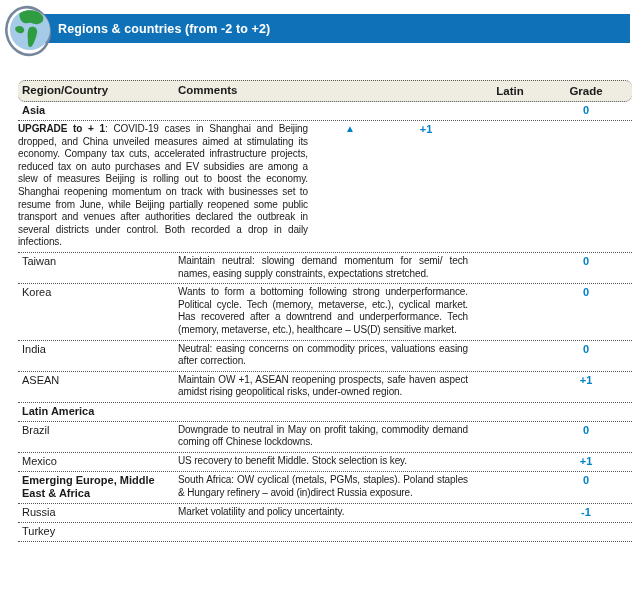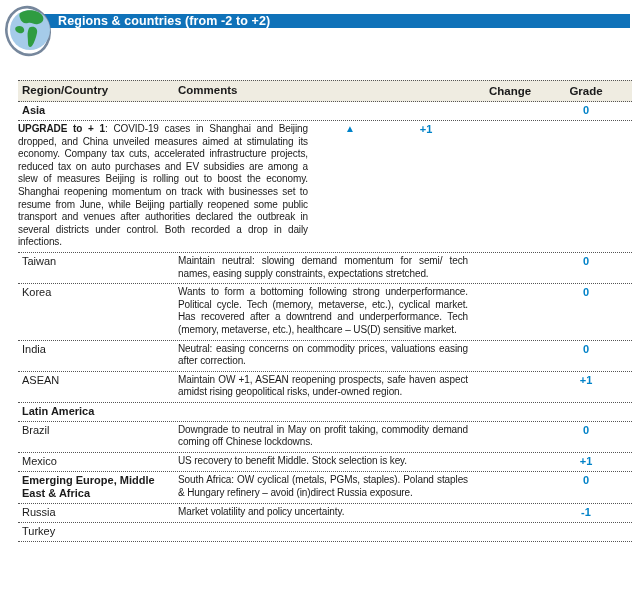--- a/index.html
+++ b/index.html
@@ -2,33 +2,33 @@
 <html style="--banner-blue: #0F72B9; --grade-blue: #0082C8; --header-bg: #EFECE1;"><head>
 <meta charset="utf-8">
 <style>
   html,body{margin:0;padding:0;background:#fff;}
   .page{
     position:relative;width:634px;height:596px;background:#fff;overflow:hidden;
     font-family:"Liberation Sans",sans-serif;color:#1a1a1a;
   }
   
   .banner{
-    position:absolute;left:30px;top:14px;width:600px;height:14px;
+    position:absolute;left:30px;top:14px;width:600px;height:29px;
     background:var(--banner-blue);display:flex;align-items:center;
   }
   .banner-title{
     color:#fff;font-weight:bold;font-size:12.5px;padding-left:28px;letter-spacing:.1px;
   }
   .globe{position:absolute;left:4px;top:3px;}
   
   .tbl{position:absolute;left:18px;top:80px;width:614px;font-size:10px;}
   .trow{display:flex;align-items:flex-start;border-bottom:1px dotted #555;padding:2px 0 3px;}
   .thead{
     background:var(--header-bg);border-top:1px dotted #555;
-    font-weight:bold;font-size:11.5px;align-items:center;padding:3px 0 4px;
+    font-weight:bold;font-size:11.5px;align-items:center;padding:3px 0 4px;border-radius:7px;
   }
   .c-name{width:160px;padding-left:4px;box-sizing:border-box;font-size:11px;line-height:13px;}
   .c-comment{width:290px;box-sizing:border-box;text-align:justify;line-height:12.6px;letter-spacing:-.1px;}
   .c-change{width:84px;text-align:center;}
   .c-grade{width:68px;text-align:center;}
   .thead .c-name{font-size:11.5px;}
   .thead .c-comment{text-align:left;letter-spacing:0;}
   .bold{font-weight:bold;}
   .grade-val{color:var(--grade-blue);font-weight:bold;font-size:11px;}
   .arrow{color:var(--grade-blue);font-size:10px;line-height:12px;}
@@ -52,21 +52,21 @@
              C 20 21, 17 19, 16 15 C 15 12, 15 10, 18 9 Z" fill="#2F9C41"></path>
     <path class="land" d="M27 24 C 31 23, 34 26, 33 30 C 32 35, 30 40, 28 43 C 26 45, 24 44, 24 40
              C 24 35, 23 31, 24 28 C 25 25, 25 24, 27 24 Z" fill="#2F9C41"></path>
     <path class="land" d="M12 24 C 15 22, 19 23, 20 26 C 21 29, 18 31, 15 30 C 12 29, 10 26, 12 24 Z" fill="#2F9C41"></path>
   </svg>
 
   <div class="tbl">
     <div class="trow thead">
       <div class="c-name">Region/Country</div>
       <div class="c-comment">Comments</div>
-      <div class="c-change">Change</div>
+      <div class="c-change">Latin</div>
       <div class="c-grade">Grade</div>
     </div>
     <div id="rows">
         <div class="trow">
           <div class="c-name bold">Asia</div>
           <div class="c-comment"></div>
           <div class="c-change"></div>
           <div class="c-grade"><span class="grade-val">0</span></div>
         </div>
         <div class="trow">

